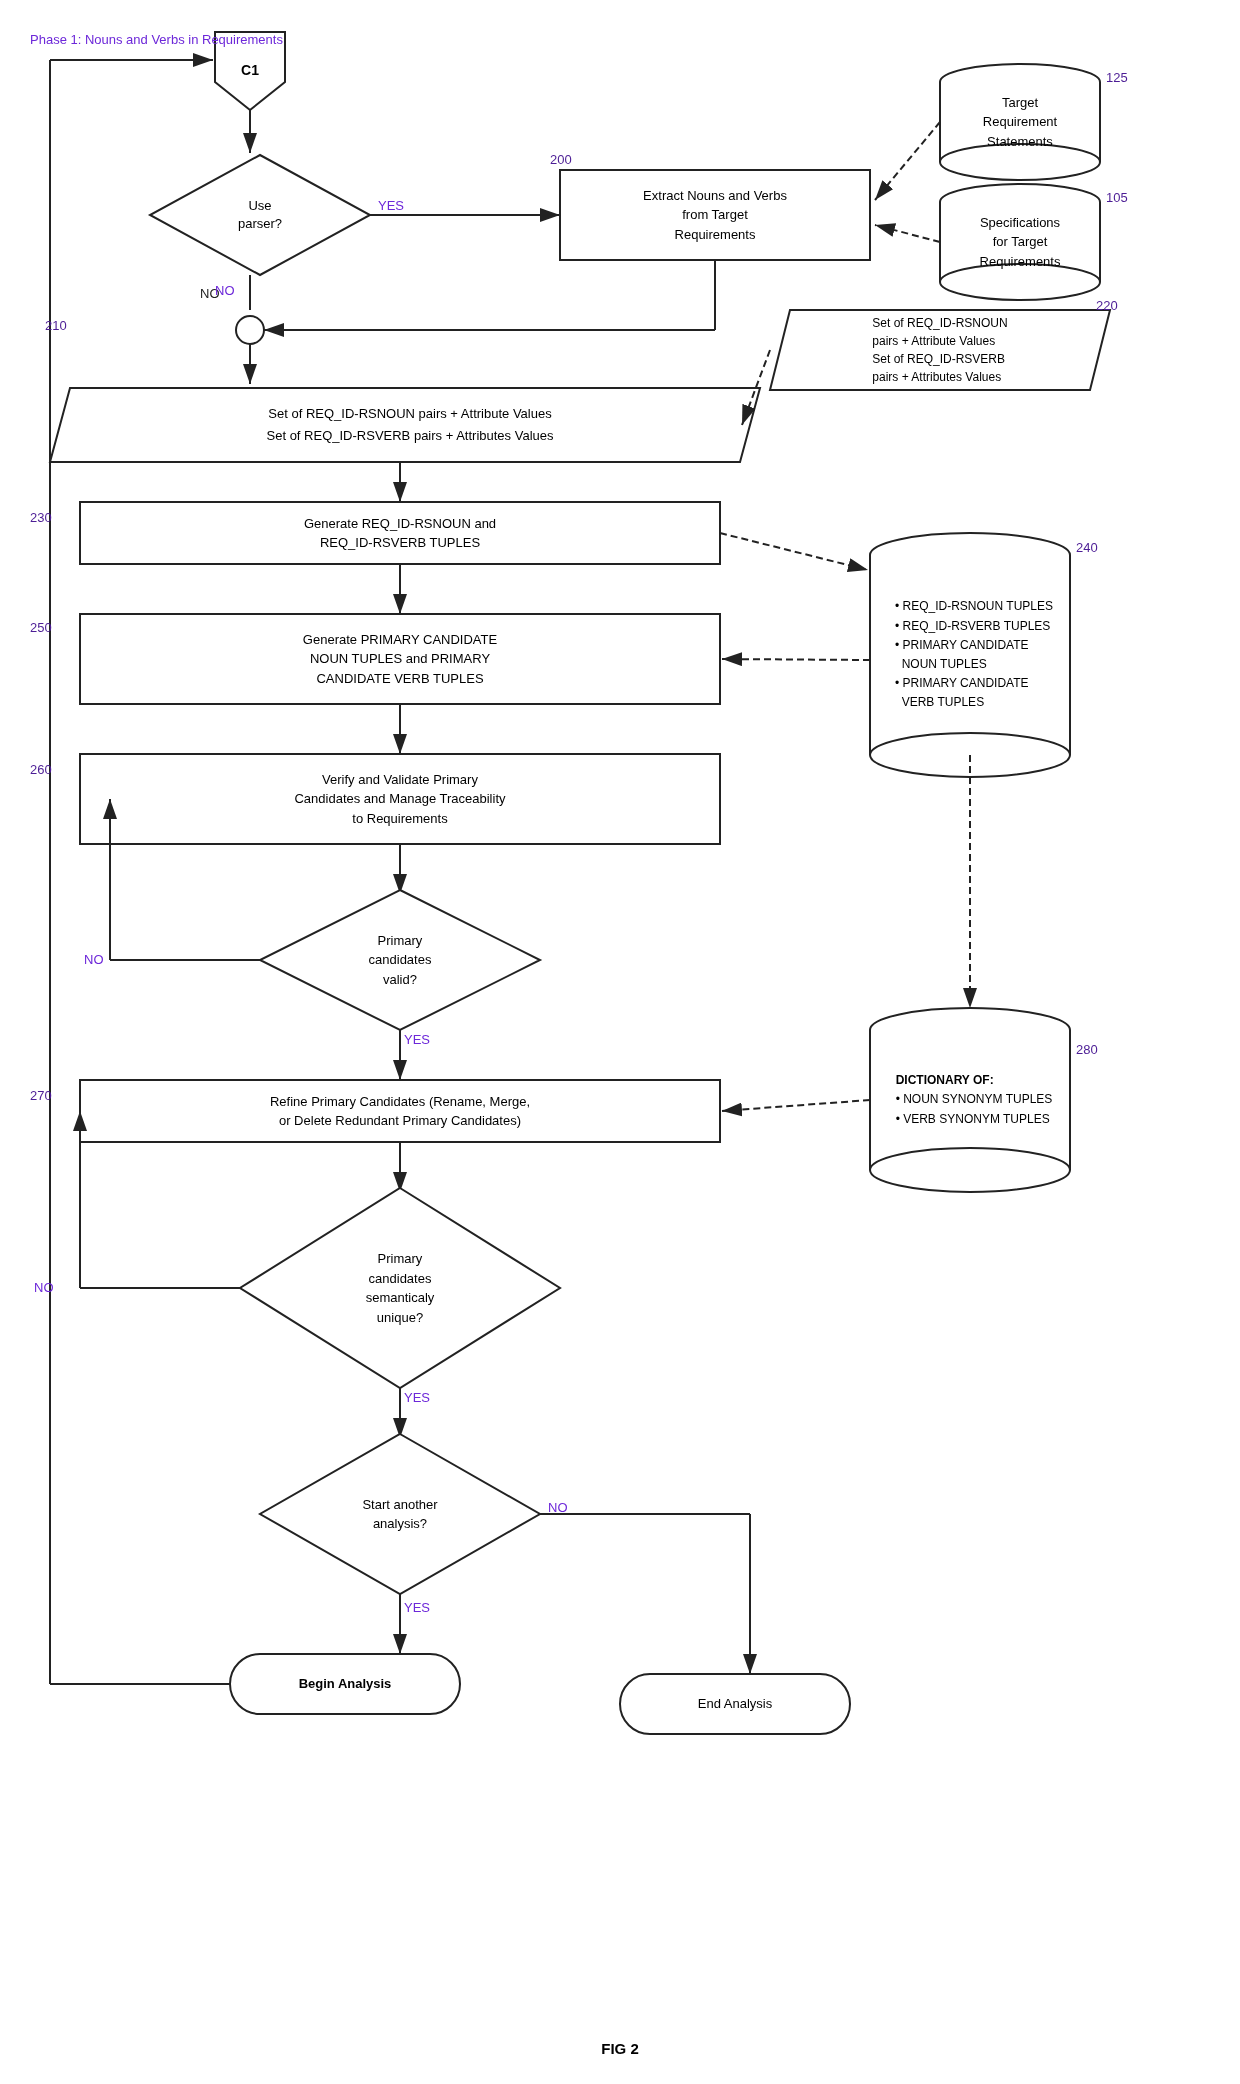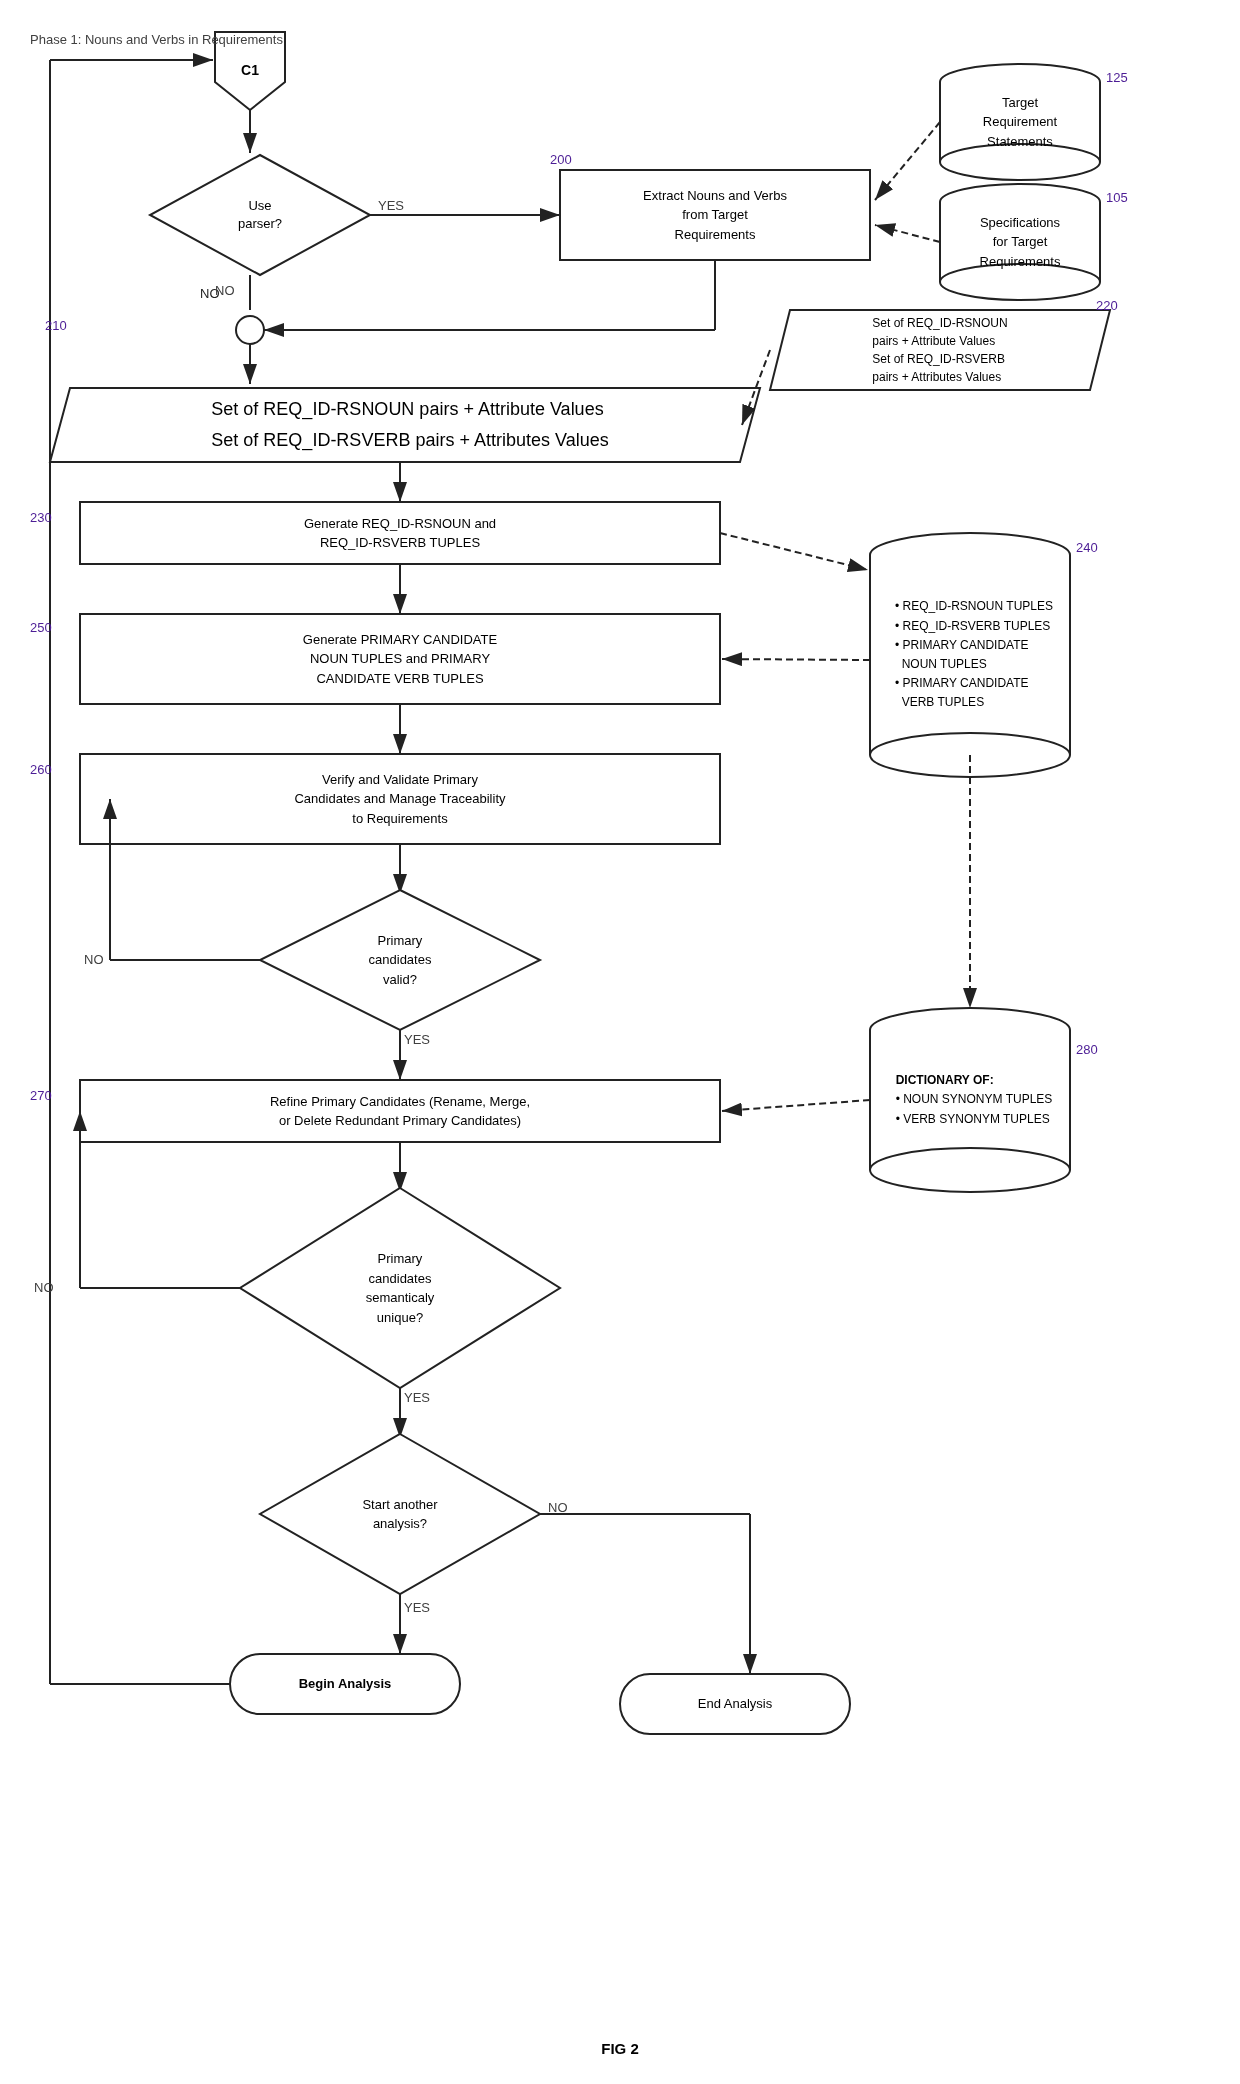--- a/index.html
+++ b/index.html
@@ -22,21 +22,21 @@
       display: flex;
       align-items: center;
       justify-content: center;
       text-align: center;
       font-size: 13px;
       line-height: 1.4;
     }
     .label-text {
       position: absolute;
       font-size: 13px;
-      color: #404040;
+      color: #6d28d9;
       text-align: left;
     }
     .label-number {
       position: absolute;
       font-size: 13px;
       color: #4c1d95;
     }
     .fig-caption {
       position: absolute;
       font-size: 15px;
@@ -214,21 +214,21 @@
 
   <div class="label-number" style="left:1106px;top:190px;">
     <span>105</span>
   </div>
 
   <div class="label-number" style="left:30px;top:318px;margin-left:15px;">
     <span>210</span>
   </div>
 
   <div class="node" style="left:60px;top:388px;width:680px;height:74px;">
-    <span style="font-size:18px;line-height:1.7;text-align:left;padding-left:20px;">
+    <span style="font-size:13px;line-height:1.7;text-align:center;padding-left:20px;">
       Set of REQ_ID-RSNOUN pairs + Attribute Values<br>
       Set of REQ_ID-RSVERB pairs + Attributes Values
     </span>
   </div>
 
   <div class="node" style="left:775px;top:310px;width:320px;height:80px;">
     <span style="font-size:12px;line-height:1.5;text-align:left;padding-left:10px;">
       Set of REQ_ID-RSNOUN<br>
       pairs + Attribute Values<br>
       Set of REQ_ID-RSVERB<br>

